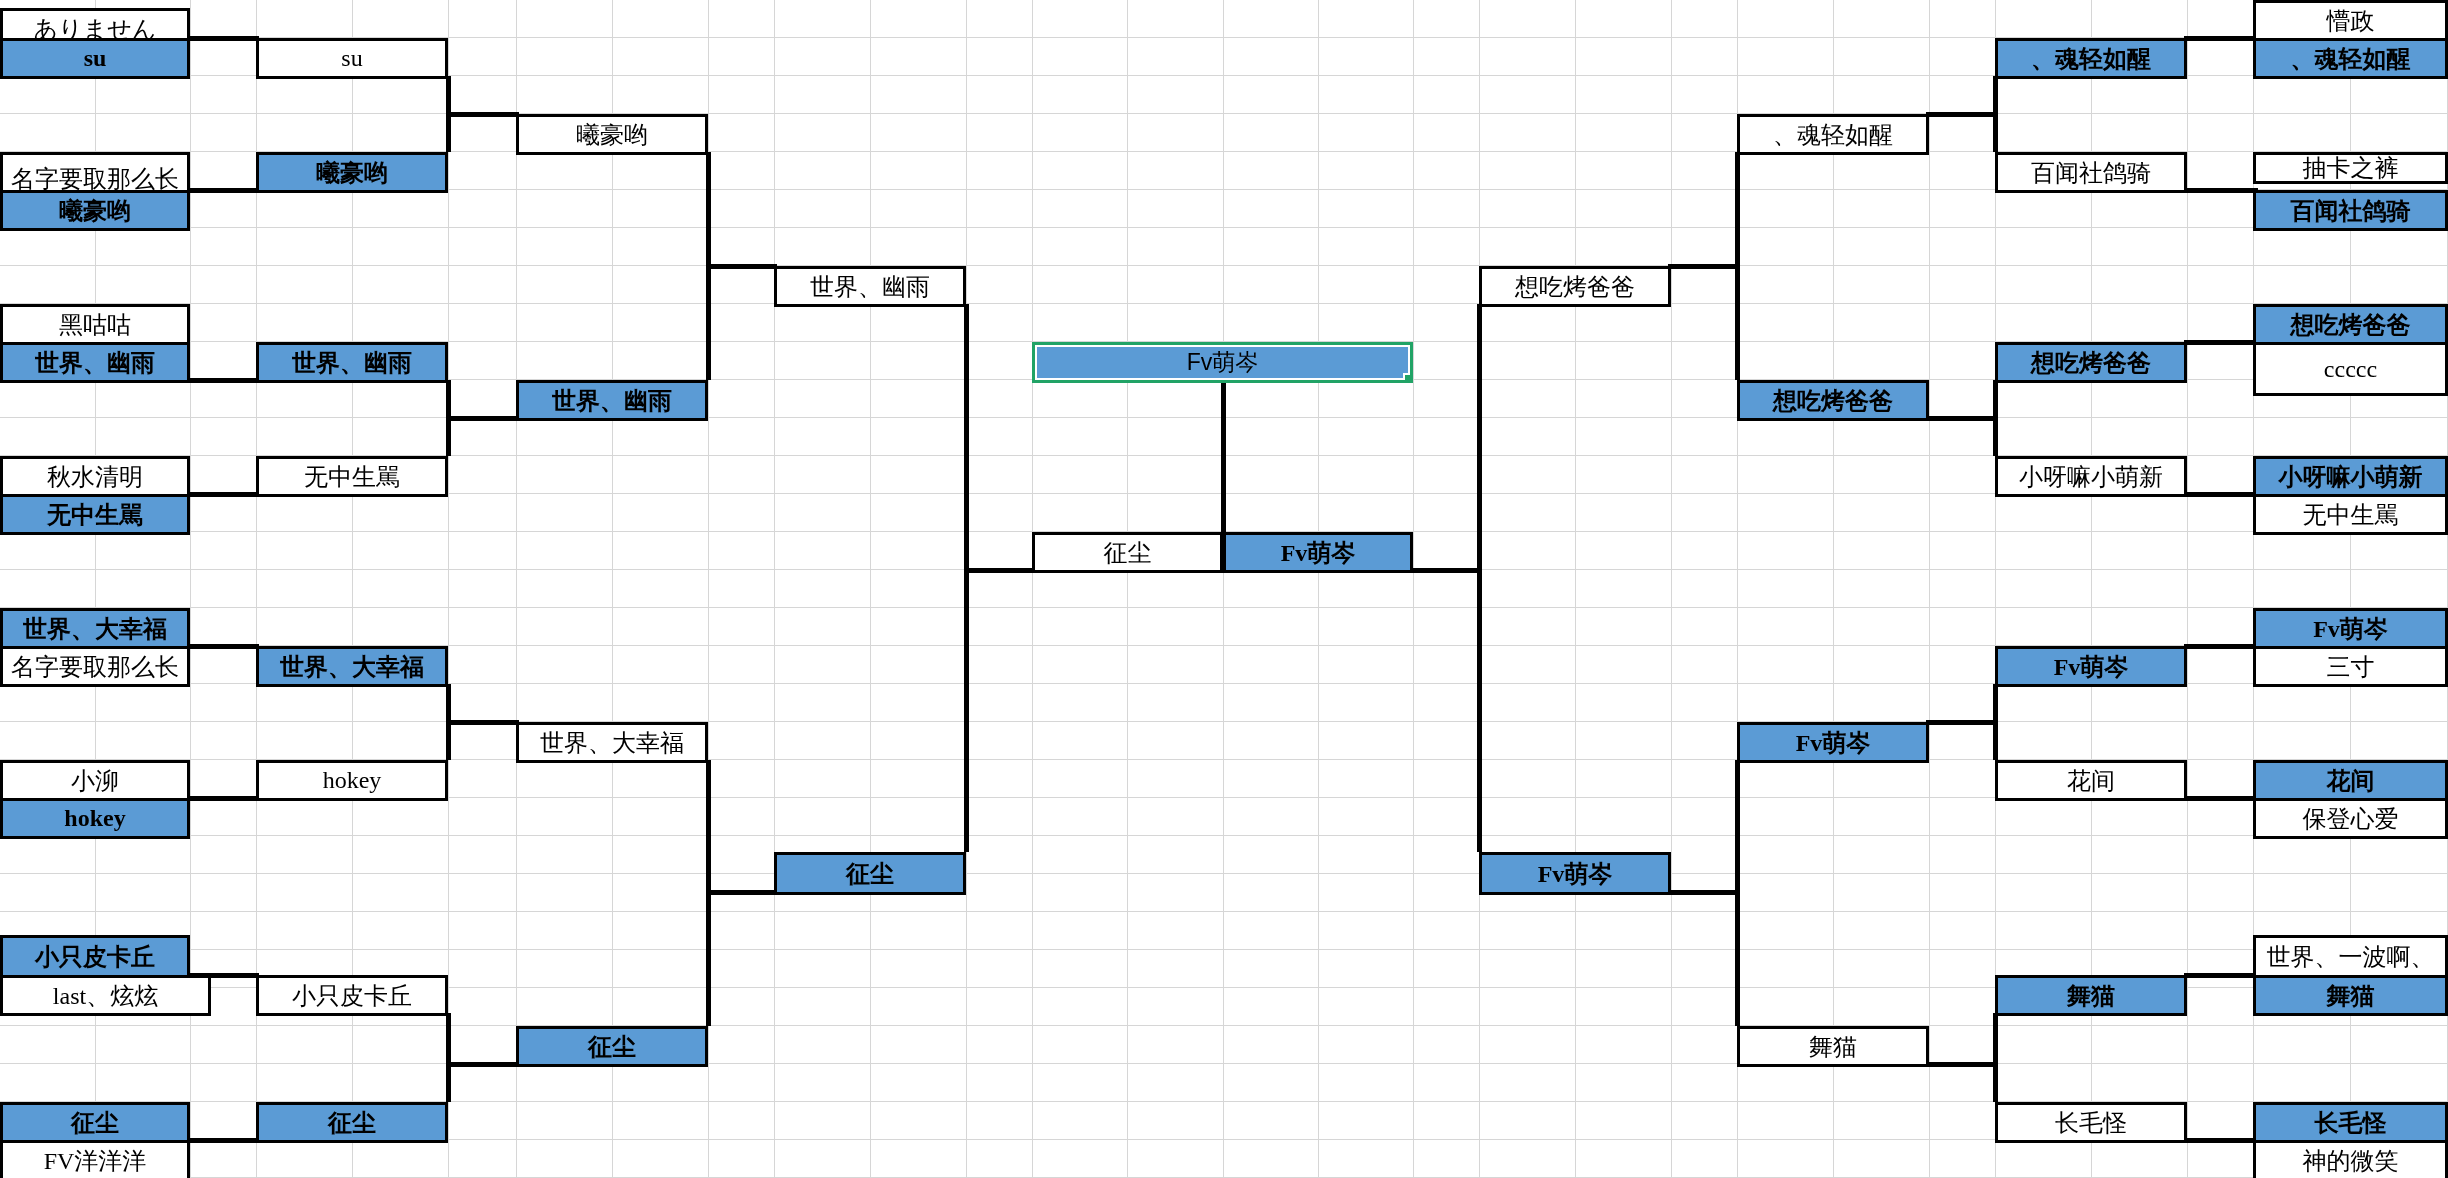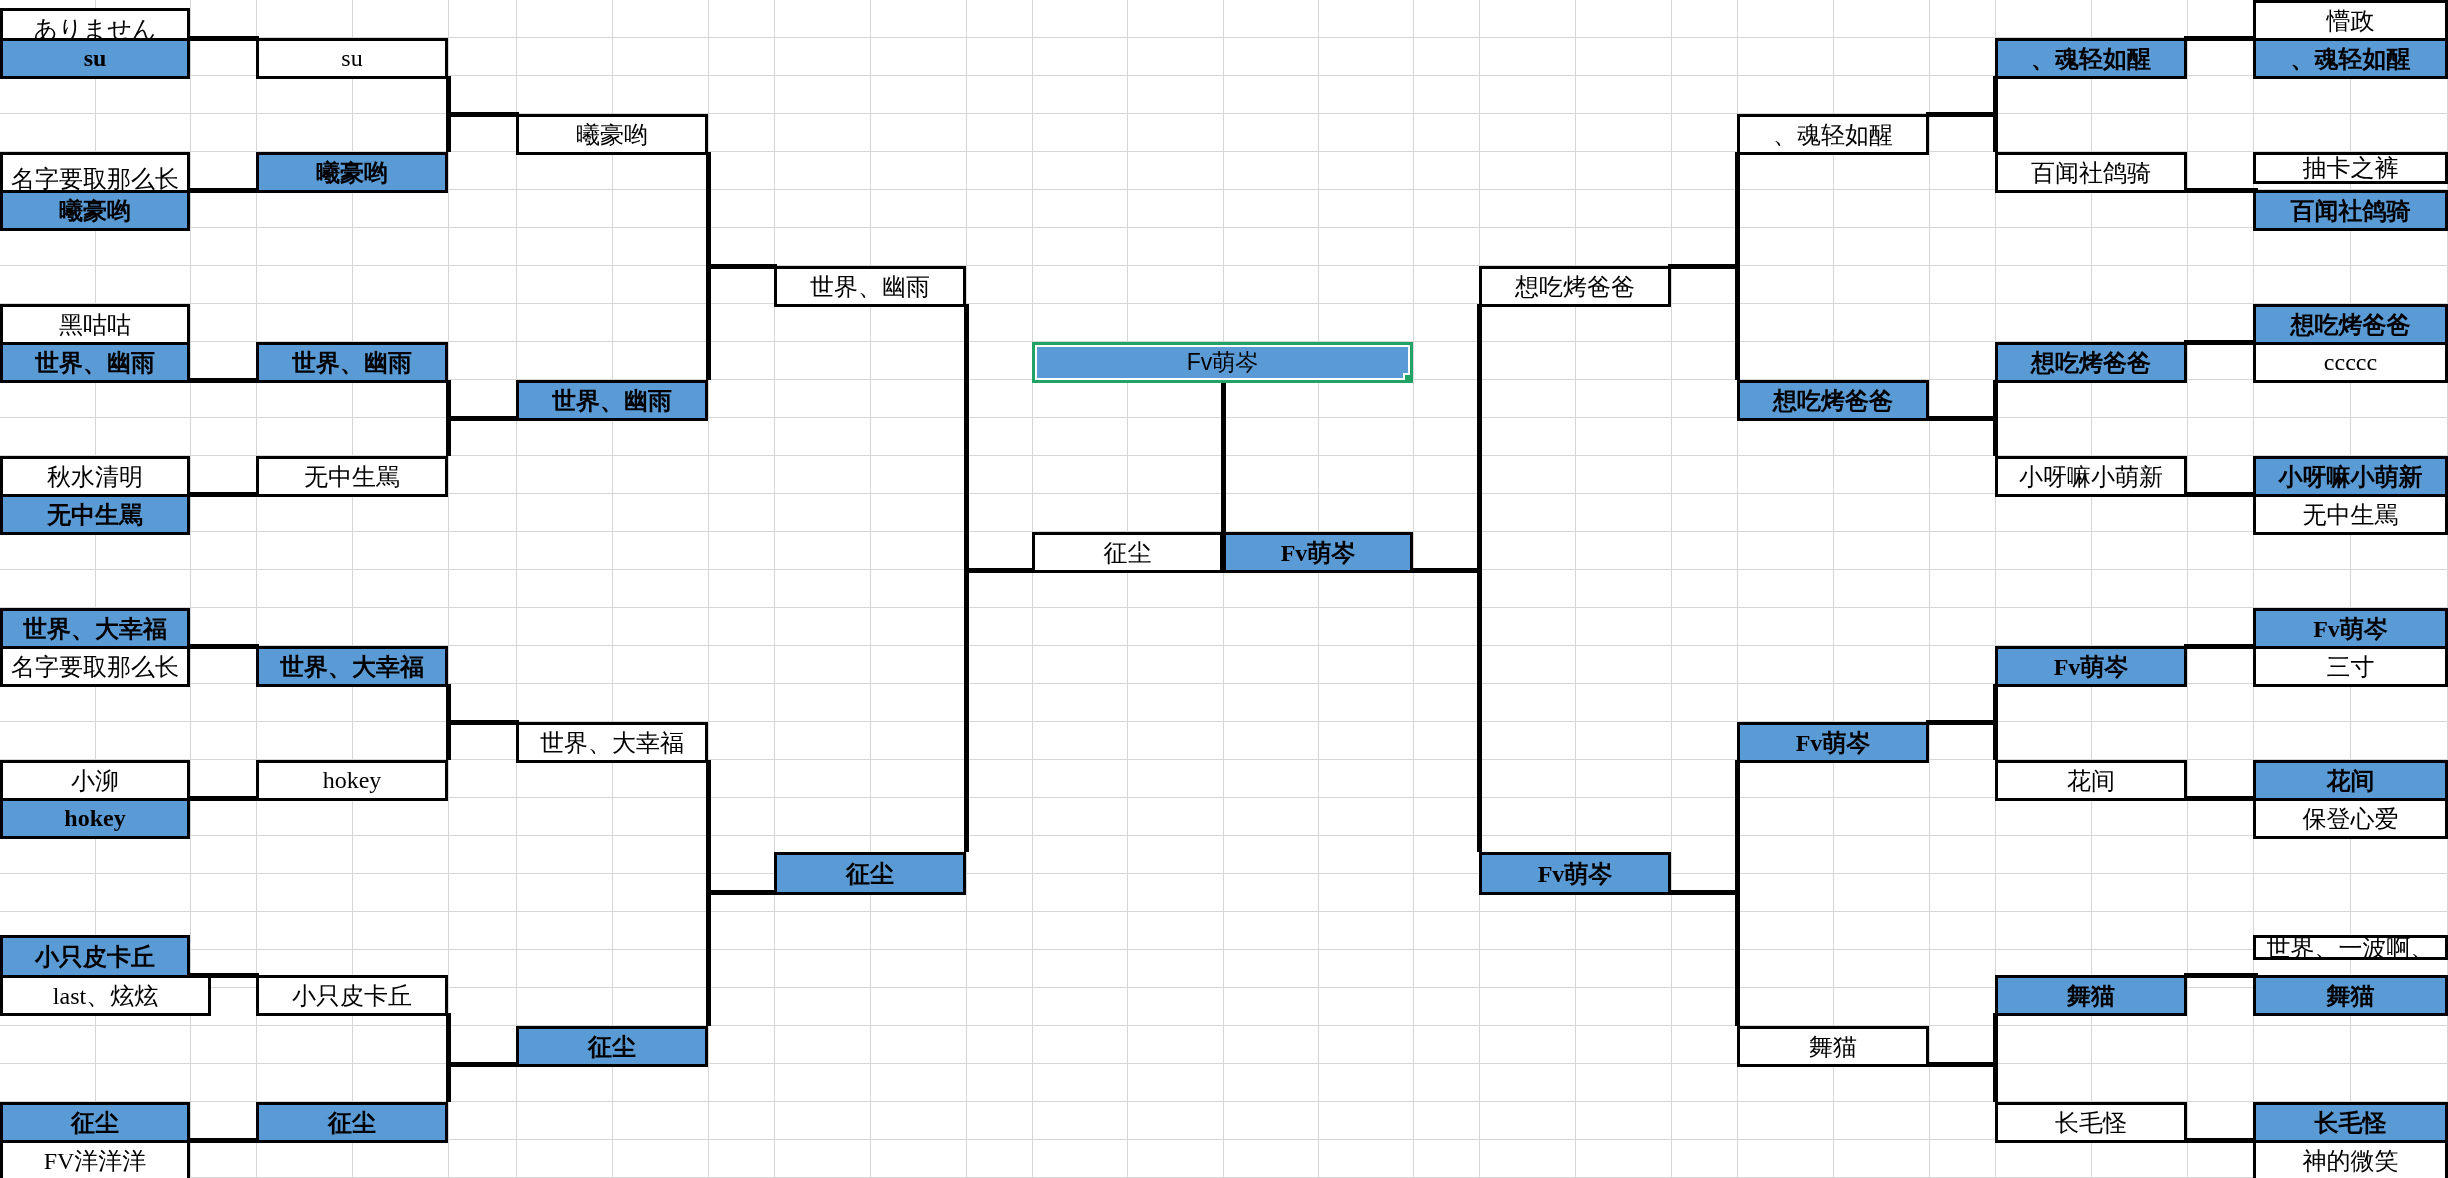--- a/index.html
+++ b/index.html
@@ -153,24 +153,24 @@
     <div class="cell" style="left: 1995px; top: 456px; width: 192px; height: 41px;">小呀嘛小萌新</div>
     <div class="cell blue bold" style="left: 1995px; top: 646px; width: 192px; height: 41px;">Fv萌岑</div>
     <div class="cell" style="left: 1995px; top: 760px; width: 192px; height: 41px;">花间</div>
     <div class="cell blue bold" style="left: 1995px; top: 975px; width: 192px; height: 41px;">舞猫</div>
     <div class="cell" style="left: 1995px; top: 1102px; width: 192px; height: 41px;">长毛怪</div>
     <div class="cell" style="left: 2253px; top: 0px; width: 195px; height: 41px;">懵政</div>
     <div class="cell blue bold" style="left: 2253px; top: 38px; width: 195px; height: 41px;">、魂轻如醒</div>
     <div class="cell" style="left: 2253px; top: 152px; width: 195px; height: 32px;">抽卡之裤</div>
     <div class="cell blue bold" style="left: 2253px; top: 190px; width: 195px; height: 41px;">百闻社鸽骑</div>
     <div class="cell blue bold" style="left: 2253px; top: 304px; width: 195px; height: 41px;">想吃烤爸爸</div>
-    <div class="cell" style="left: 2253px; top: 342px; width: 195px; height: 41px;">ccccc</div>
+    <div class="cell" style="left: 2253px; top: 342px; width: 195px; height: 54px;">ccccc</div>
     <div class="cell blue bold" style="left: 2253px; top: 456px; width: 195px; height: 41px;">小呀嘛小萌新</div>
     <div class="cell" style="left: 2253px; top: 494px; width: 195px; height: 41px;">无中生駡</div>
     <div class="cell blue bold" style="left: 2253px; top: 608px; width: 195px; height: 41px;">Fv萌岑</div>
     <div class="cell" style="left: 2253px; top: 646px; width: 195px; height: 41px;">三寸</div>
     <div class="cell blue bold" style="left: 2253px; top: 760px; width: 195px; height: 41px;">花间</div>
     <div class="cell" style="left: 2253px; top: 798px; width: 195px; height: 41px;">保登心爱</div>
-    <div class="cell" style="left: 2253px; top: 935px; width: 195px; height: 25px;">世界、一波啊、</div>
+    <div class="cell" style="left: 2253px; top: 935px; width: 195px; height: 43px;">世界、一波啊、</div>
     <div class="cell blue bold" style="left: 2253px; top: 975px; width: 195px; height: 41px;">舞猫</div>
     <div class="cell blue bold" style="left: 2253px; top: 1102px; width: 195px; height: 41px;">长毛怪</div>
     <div class="cell" style="left: 2253px; top: 1140px; width: 195px; height: 41px;">神的微笑</div>
   </div>
 
 </body></html>

